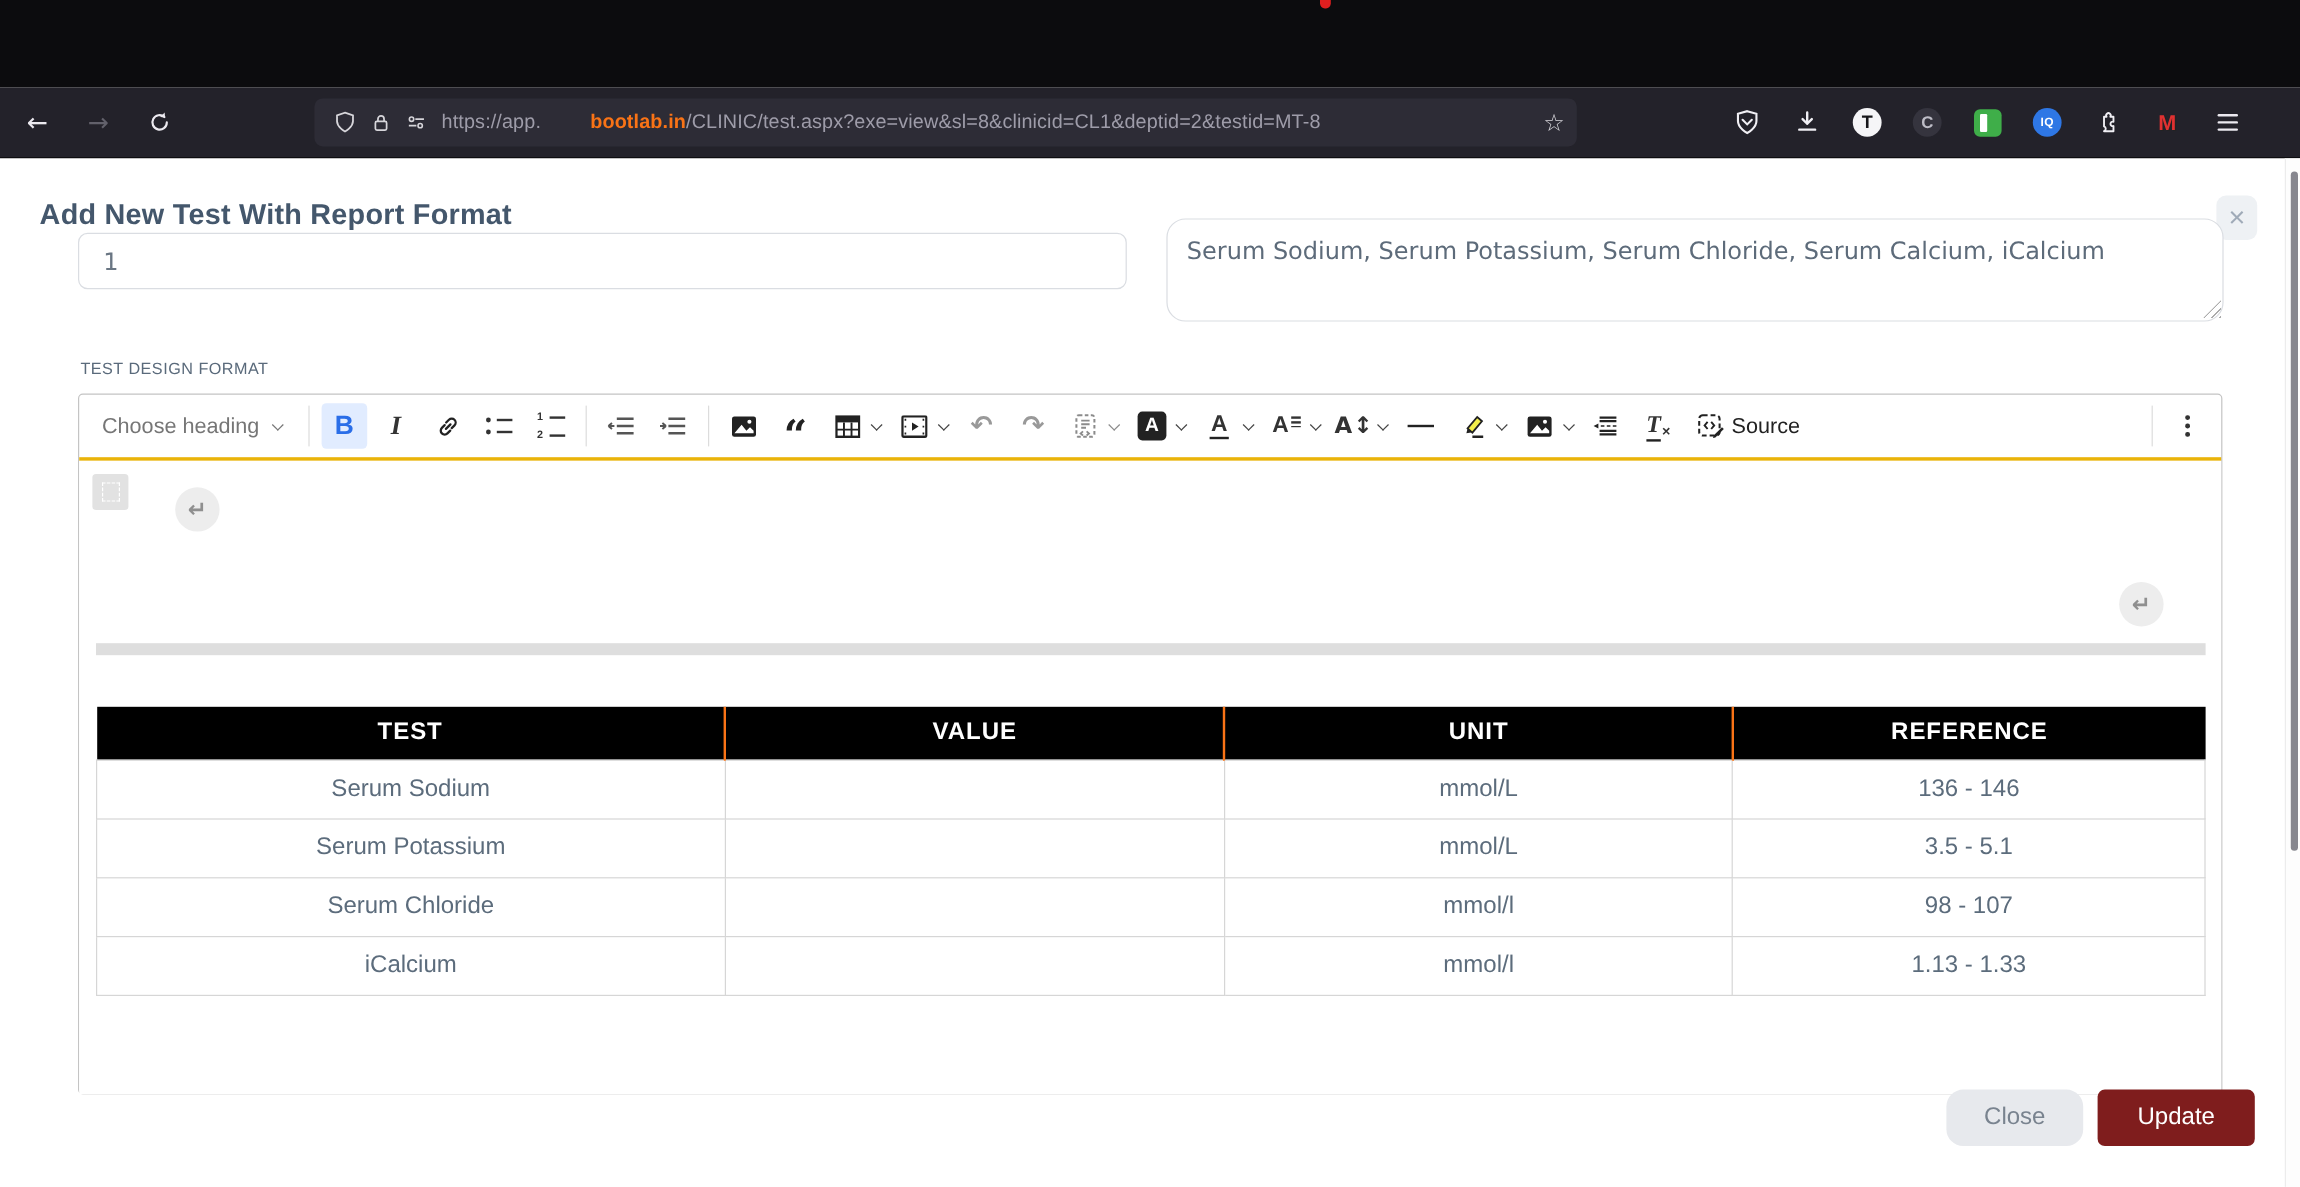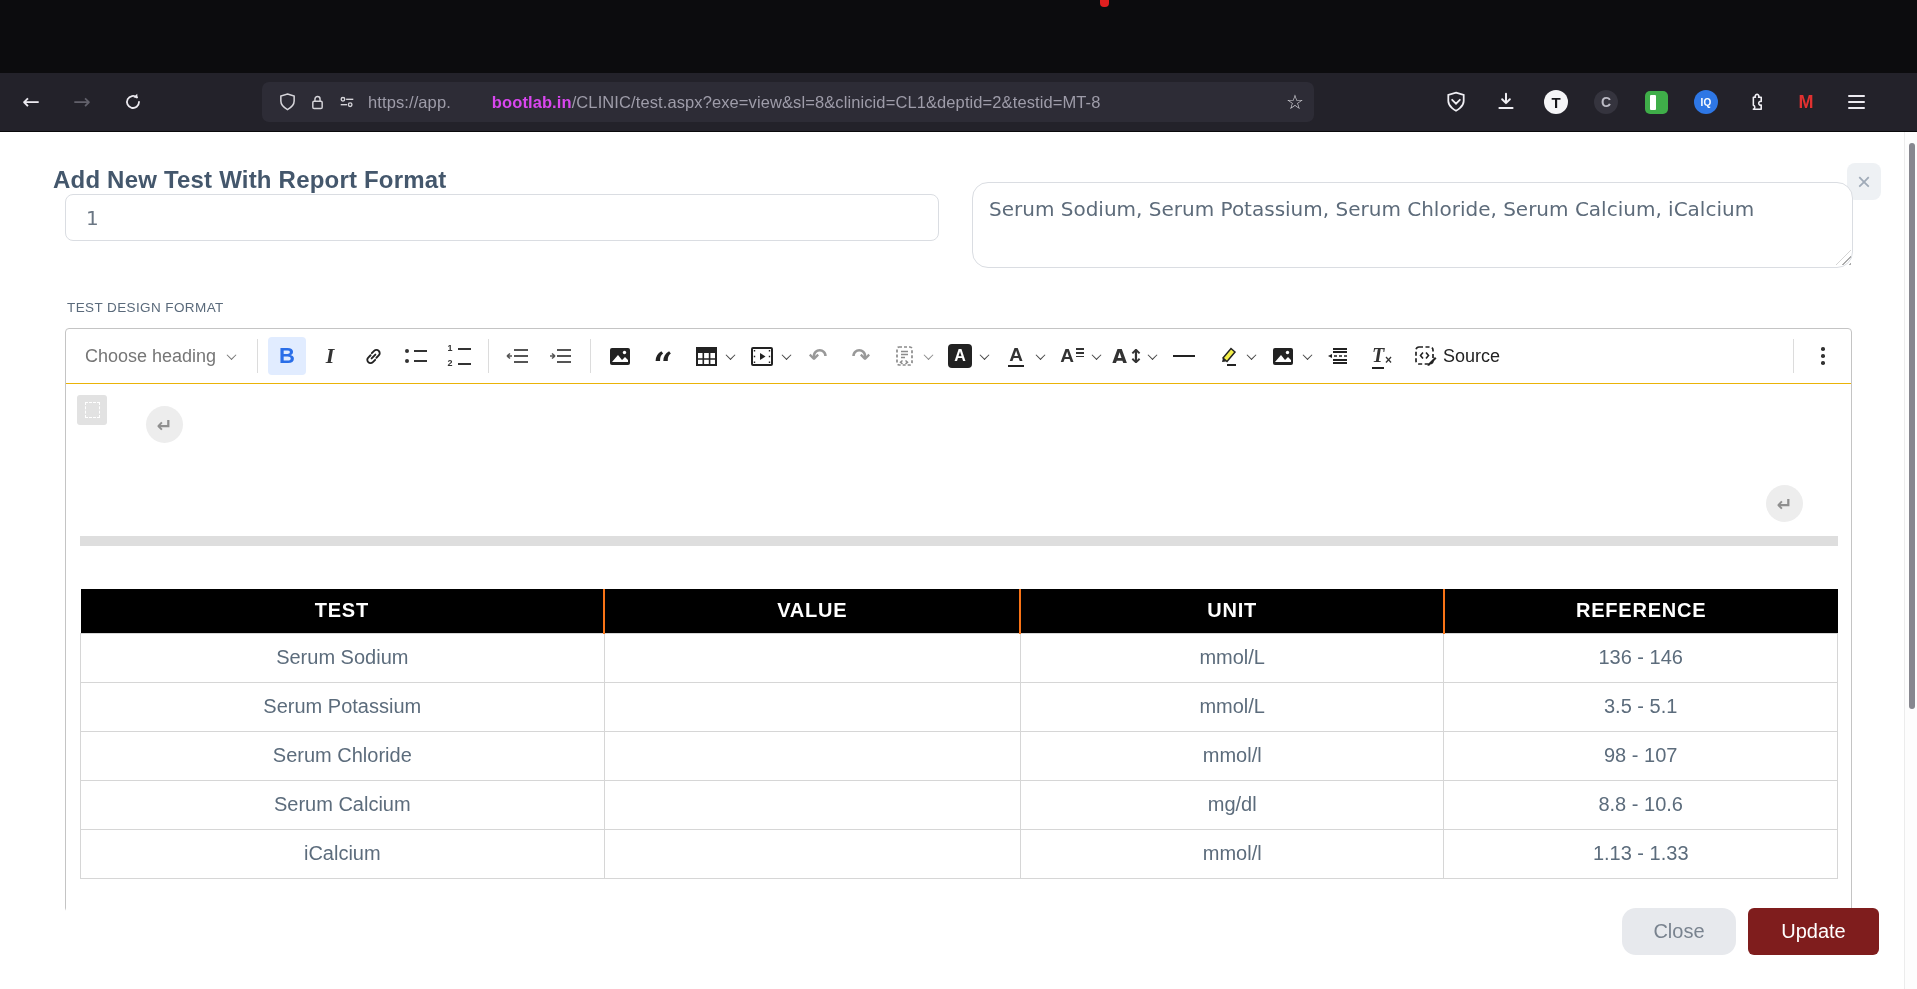--- a/index.html
+++ b/index.html
@@ -11,53 +11,53 @@
   .rec-dot{position:absolute;left:1100px;top:0px;width:9px;height:7px;background:#df1f1f;border-radius:0 0 4px 4px;}
   .navbar{position:absolute;left:0;top:73px;width:1917px;height:59px;background:#23222a;
     border-bottom:1px solid #09090b;display:flex;align-items:center;}
   .navbtn{width:34px;height:34px;display:flex;align-items:center;justify-content:center;
     border-radius:4px;color:#eceaf0;font-size:21px;flex:0 0 auto;font-family:"DejaVu Sans",sans-serif;}
   .navbtn.dim{color:#62616b;}
   .urlbar{height:40px;width:1052px;margin-left:112px;background:#2d2c36;border-radius:7px;
     display:flex;align-items:center;padding:0 10px;flex:0 0 auto;}
   .urlicon{display:flex;align-items:center;justify-content:center;width:30px;height:30px;flex:0 0 auto;}
   .urltext{flex:1;font-size:16.5px;color:#9e9ca9;white-space:nowrap;overflow:hidden;margin-left:6px;letter-spacing:0.1px;}
-  .urltext .domain{color:#d946ef;font-weight:700;padding-left:41px;}
+  .urltext .domain{color:#f97316;font-weight:700;padding-left:41px;}
   .star{color:#d6d5da;font-size:20px;margin-left:8px;font-family:"DejaVu Sans",sans-serif;}
   .extarea{display:flex;align-items:center;gap:22px;margin-left:128px;}
   .exticon{width:28px;height:28px;display:flex;align-items:center;justify-content:center;flex:0 0 auto;}
   .badge{width:24px;height:24px;border-radius:50%;display:flex;align-items:center;justify-content:center;font-weight:700;}
   .badge.t{background:#f5f5f7;color:#17171b;font-size:15px;}
   .badge.c{background:#35343e;color:#bdbcc6;font-size:14px;}
   .badge.iq{background:#2e77e5;color:#fff;font-size:10px;letter-spacing:0.3px;}
   .greenext{width:23px;height:23px;border-radius:5px;background:#3fae49;position:relative;}
   .greenext::after{content:"";position:absolute;left:5px;top:4px;width:6px;height:15px;background:#fff;border-radius:1px;}
   .mext{color:#e03131;font-weight:900;font-size:18px;text-shadow:1px 1px 0 #222;}
   .burger{display:flex;flex-direction:column;gap:4px;}
   .burger div{width:17px;height:2px;background:#eceaf0;border-radius:1px;}
 
   
   .page{position:absolute;left:0;top:132px;width:1917px;height:857px;background:#fff;}
   .modal-title{position:absolute;left:33px;top:34px;font-size:24px;font-weight:700;color:#44576c;
-    letter-spacing:0.2px;font-stretch:87.5%;margin-left:20px;}
+    letter-spacing:0.2px;font-stretch:87.5%;}
   .close-x{position:absolute;left:1847px;top:31px;width:34px;height:37px;background:#eef1f4;border-radius:8px;
     display:flex;align-items:center;justify-content:center;color:#a0abb8;font-size:24px;line-height:1;}
   .input1{position:absolute;left:65px;top:62px;width:874px;height:47px;border:1px solid #dadde2;border-radius:8px;
     font-size:20px;color:#6a7683;padding:0 0 0 20px;outline:none;background:#fff;font-family:"DejaVu Sans",sans-serif;}
   .textarea1{position:absolute;left:972px;top:50px;width:881px;height:86px;border:1px solid #dadde2;border-radius:16px;
     font-size:20px;color:#5d6b7a;padding:13px 16px;resize:none;outline:none;font-family:"DejaVu Sans",sans-serif;
     line-height:1.3;background:#fff;}
   .resize-grip{position:absolute;left:1836px;top:118px;width:15px;height:15px;
     background:repeating-linear-gradient(315deg,#ababab 0 1.5px,transparent 1.5px 5px);
     clip-path:polygon(100% 0,100% 100%,0 100%);}
   .section-label{position:absolute;left:67px;top:168px;font-size:13.5px;color:#5a6a7b;letter-spacing:0.4px;}
 
   
   .editor{position:absolute;left:65px;top:196px;width:1787px;height:584px;border:1px solid #c4c4c4;border-radius:4px;}
-  .toolbar{height:55px;border-bottom:1px solid #eab308;display:flex;align-items:center;padding:0 9px;gap:5px;text-align:center;}
+  .toolbar{height:55px;border-bottom:3px solid #eab308;display:flex;align-items:center;padding:0 9px;gap:5px;text-align:center;}
   .tbtn{min-width:38px;height:38px;display:flex;align-items:center;justify-content:center;border-radius:4px;
     color:#333;flex:0 0 auto;}
   .tbtn.active{background:#e1ecff;color:#2a6ee8;}
   .tgroup{display:flex;align-items:center;flex:0 0 auto;}
   .sep{width:1px;height:34px;background:#dcdcdc;margin:0 5px;flex:0 0 auto;}
   .chev{width:7px;height:7px;border-right:1.7px solid #444;border-bottom:1.7px solid #444;
     transform:rotate(45deg) translate(-1px,-1px);margin:0 4px 0 2px;flex:0 0 auto;}
   .hdrop{width:172px;height:38px;display:flex;align-items:center;justify-content:space-between;
     padding:0 8px 0 10px;border-radius:4px;color:#767676;font-size:18px;}
   .hdrop .chev{border-color:#767676;}
@@ -449,26 +449,20 @@
             <td>mmol/L</td>
             <td>3.5 - 5.1</td>
           </tr>
           <tr>
             <td>Serum Chloride</td>
             <td></td>
             <td>mmol/l</td>
             <td>98 - 107</td>
           </tr>
           <tr>
-            <td>Serum Calcium</td>
-            <td></td>
-            <td>mg/dl</td>
-            <td>8.8 - 10.6</td>
-          </tr>
-          <tr>
             <td>iCalcium</td>
             <td></td>
             <td>mmol/l</td>
             <td>1.13 - 1.33</td>
           </tr>
         </tbody>
       </table>
     </div>
   </div>
 

